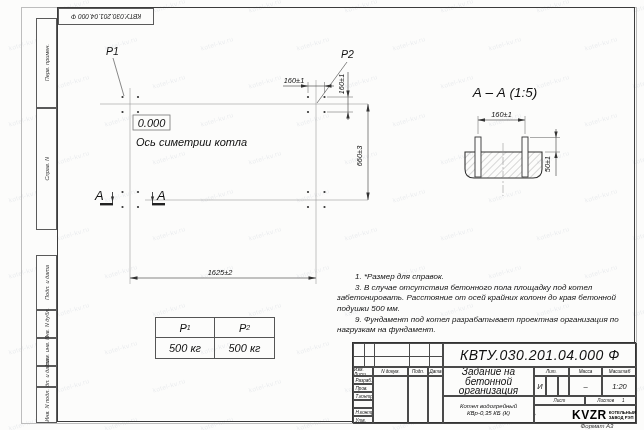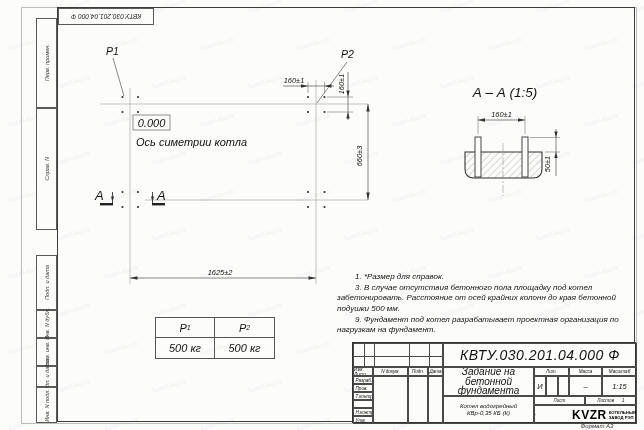--- a/index.html
+++ b/index.html
@@ -341,36 +341,36 @@
     <div class="c small rowlabel" style="left:0;top:57px;width:20px;height:8px;"></div>
     <div class="c small rowlabel" style="left:0;top:65px;width:20px;height:8px;">Н.контр.</div>
     <div class="c small rowlabel" style="left:0;top:73px;width:20px;height:8px;">Утв.</div>
     <div class="c" style="left:20px;top:33px;width:35px;height:48px;"></div>
     <div class="c" style="left:55px;top:33px;width:20px;height:48px;"></div>
     <div class="c" style="left:75px;top:33px;width:15px;height:48px;"></div>
 
     <div class="c docTitle" style="left:90px;top:24px;width:91px;height:29px;">
       <div>Задание на</div>
       <div>бетонной</div>
-      <div>фундамента</div>
+      <div>организация</div>
     </div>
 
     <div class="c product" style="left:90px;top:53px;width:91px;height:28px;">
       <div>Котел водогрейный</div>
       <div>КВр-0,35 КБ  (К)</div>
     </div>
 
     <div class="c small" style="left:181px;top:24px;width:35px;height:9px;">Лит.</div>
     <div class="c small" style="left:216px;top:24px;width:33px;height:9px;">Масса</div>
     <div class="c small" style="left:249px;top:24px;width:35px;height:9px;">Масштаб</div>
     <div class="c val" style="left:181px;top:33px;width:12px;height:20px;">И</div>
     <div class="c" style="left:193px;top:33px;width:12px;height:20px;"></div>
     <div class="c" style="left:205px;top:33px;width:11px;height:20px;"></div>
     <div class="c val" style="left:216px;top:33px;width:33px;height:20px;">–</div>
-    <div class="c val" style="left:249px;top:33px;width:35px;height:20px;">1:15</div>
+    <div class="c val" style="left:249px;top:33px;width:35px;height:20px;">1:20</div>
 
     <div class="c small" style="left:181px;top:53px;width:51px;height:9px;">Лист</div>
     <div class="c small" style="left:232px;top:53px;width:52px;height:9px;gap:8px;">
       <span>Листов</span>
       <span>1</span>
     </div>
 
     <div class="c logo-cell" style="left:181px;top:62px;width:103px;height:19px;">
       <svg width="15" height="13" viewBox="0 0 15 13">
         <path d="M2,1 L5,12 M5,1 L8,12 M8,1 L11,12 M11,1 L14,12 M2,1 L14,1 M2,12 L14,12" stroke="#000" stroke-width="1.4" fill="none"></path>

